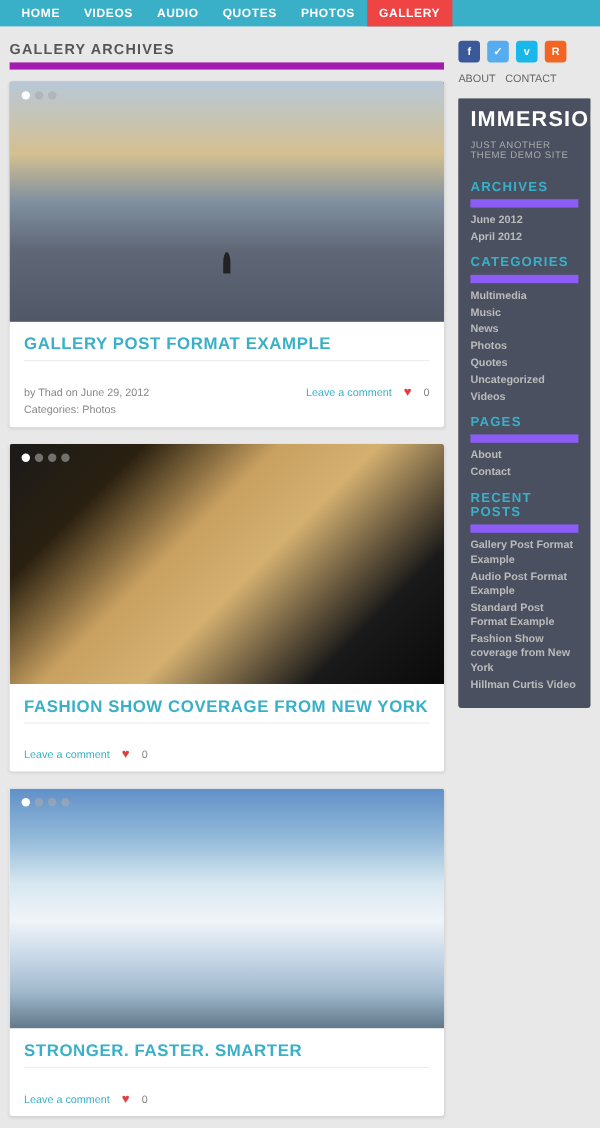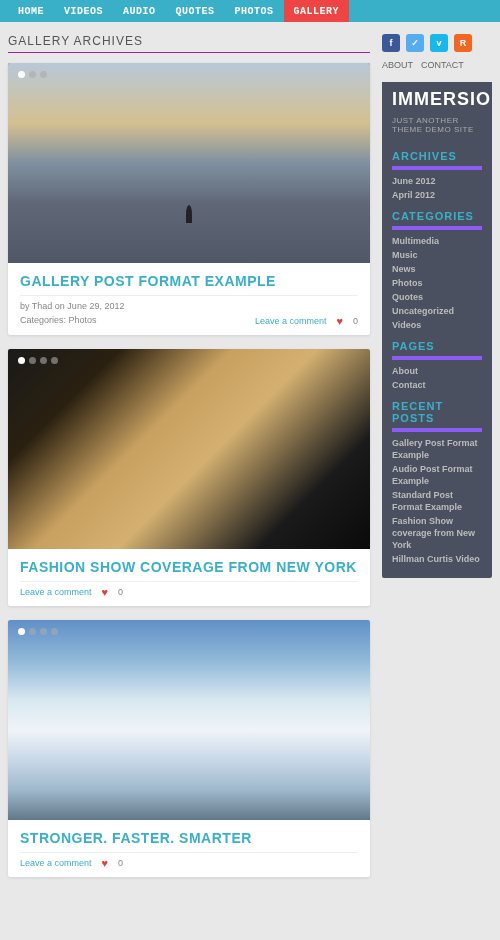--- a/index.html
+++ b/index.html
@@ -11,21 +11,20 @@
       font-size: 11px;
     }
 
     
     nav {
       background: #3ab0c8;
       height: 22px;
       display: flex;
       align-items: flex-start;
       padding: 0 8px;
-      font-family: Liberation Mono, monospace;
     }
     nav a {
       color: #fff;
       text-decoration: none;
       font-size: 10px;
       font-weight: bold;
       text-transform: uppercase;
       padding: 0 10px;
       height: 22px;
       display: flex;
@@ -44,27 +43,27 @@
     }
 
     
     .main {
       flex: 1;
       min-width: 0;
     }
 
     .page-title {
       font-size: 12px;
-      font-weight: normal;
+      font-weight: bold;
       color: #555;
       text-transform: uppercase;
       letter-spacing: 1px;
       margin-bottom: 10px;
       padding-bottom: 4px;
-      border-bottom: 1px solid #a21caf;
+      border-bottom: 6px solid #a21caf;
     }
 
     
     .post-card {
       background: #fff;
       margin-bottom: 14px;
       border-radius: 2px;
       overflow: hidden;
       box-shadow: 0 1px 3px rgba(0,0,0,0.1);
     }
@@ -160,25 +159,25 @@
       font-weight: bold;
       color: #3ab0c8;
       text-transform: uppercase;
       letter-spacing: 0.5px;
       margin-bottom: 6px;
     }
 
     .post-meta {
       display: flex;
       justify-content: space-between;
-      align-items: flex-end;
+      align-items: flex-start;
       font-size: 9px;
       color: #888;
       border-top: 1px solid #eee;
-      padding-top: 4px;
+      padding-top: 20px;
       margin-top: 4px;
     }
 
     .post-meta-left { line-height: 1.5; }
     .post-meta-right {
       display: flex;
       align-items: center;
       gap: 10px;
       white-space: nowrap;
     }
@@ -254,21 +253,21 @@
       margin-bottom: 2px;
     }
 
     .sidebar-section-title {
       font-size: 11px;
       font-weight: bold;
       color: #3ab0c8;
       text-transform: uppercase;
       letter-spacing: 1px;
       padding: 8px 0 4px;
-      border-bottom: 4px solid #8b5cf6;
+      border-bottom: 7px solid #8b5cf6;
       margin-bottom: 4px;
     }
 
     .sidebar-list {
       list-style: none;
       padding: 0;
     }
     .sidebar-list li {
       margin-bottom: 2px;
     }

